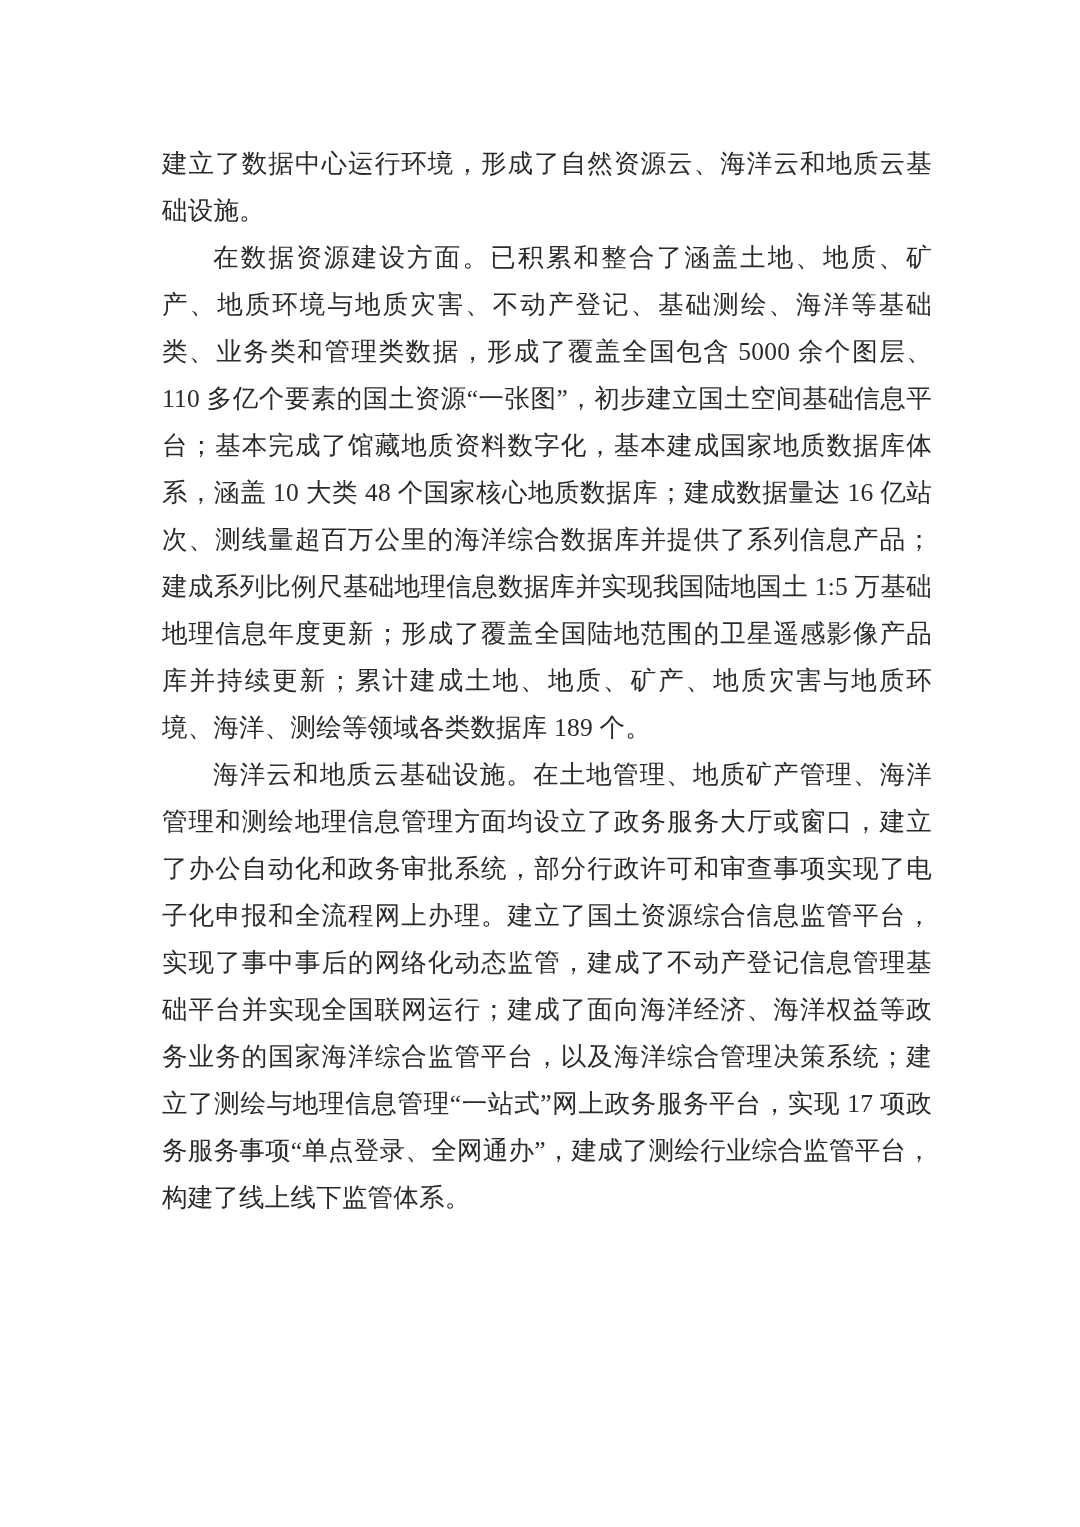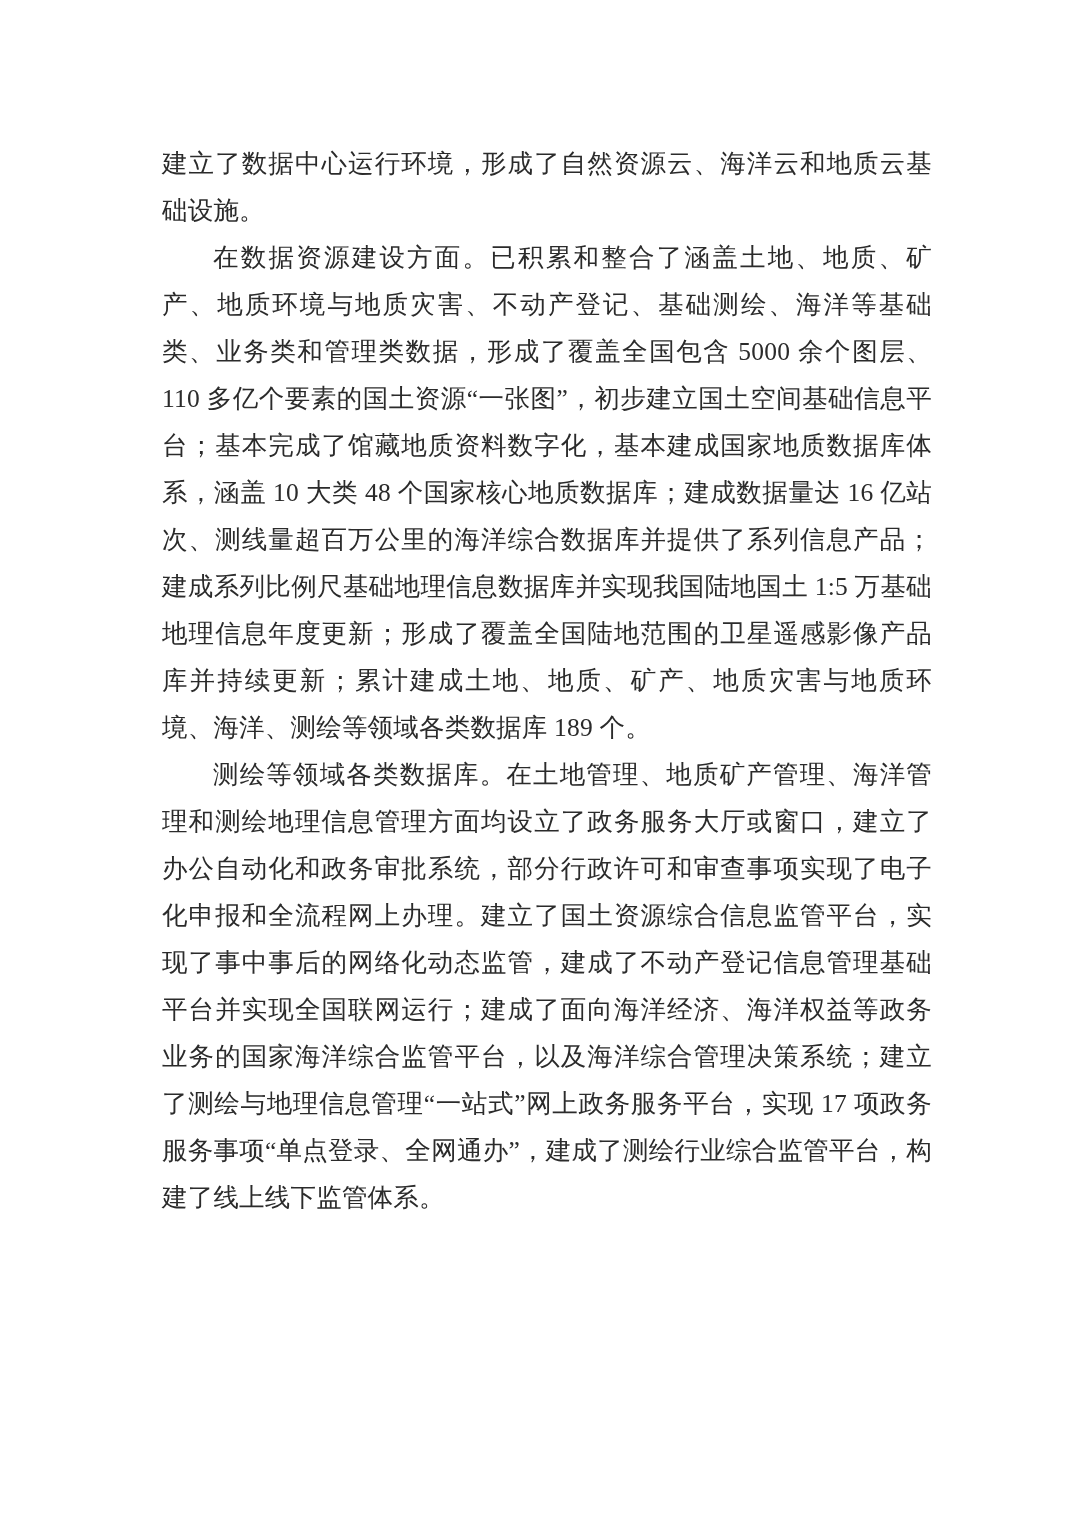--- a/index.html
+++ b/index.html
@@ -58,20 +58,20 @@
 
     <p class="para no-indent">
       <span>建立了数据中心运行环境，形成了自然资源云、海洋云和地质云基础设施。</span>
     </p>
 
     <p class="para">
       <span class="lead">在数据资源建设方面。</span><span>已积累和整合了涵盖土地、地质、矿产、地质环境与地质灾害、不动产登记、基础测绘、海洋等基础类、业务类和管理类数据，形成了覆盖全国包含 5000 余个图层、110 多亿个要素的国土资源“一张图”，初步建立国土空间基础信息平台；基本完成了馆藏地质资料数字化，基本建成国家地质数据库体系，涵盖 10 大类 48 个国家核心地质数据库；建成数据量达 16 亿站次、测线量超百万公里的海洋综合数据库并提供了系列信息产品；建成系列比例尺基础地理信息数据库并实现我国陆地国土 1:5 万基础地理信息年度更新；形成了覆盖全国陆地范围的卫星遥感影像产品库并持续更新；累计建成土地、地质、矿产、地质灾害与地质环境、海洋、测绘等领域各类数据库 189 个。</span>
     </p>
 
     <p class="para">
-      <span class="lead">测绘等领域各类数据库。</span><span>在土地管理、地质矿产管理、海洋管理和测绘地理信息管理方面均设立了政务服务大厅或窗口，建立了办公自动化和政务审批系统，部分行政许可和审查事项实现了电子化申报和全流程网上办理。建立了国土资源综合信息监管平台，实现了事中事后的网络化动态监管，建成了不动产登记信息管理基础平台并实现全国联网运行；建成了面向海洋经济、海洋权益等政务业务的国家海洋综合监管平台，以及海洋综合管理决策系统；建立了测绘与地理信息管理“一站式”网上政务服务平台，实现 17 项政务服务事项“单点登录、全网通办”，建成了测绘行业综合监管平台，构建了线上线下监管体系。</span>
+      <span class="lead">海洋云和地质云基础设施。</span><span>在土地管理、地质矿产管理、海洋管理和测绘地理信息管理方面均设立了政务服务大厅或窗口，建立了办公自动化和政务审批系统，部分行政许可和审查事项实现了电子化申报和全流程网上办理。建立了国土资源综合信息监管平台，实现了事中事后的网络化动态监管，建成了不动产登记信息管理基础平台并实现全国联网运行；建成了面向海洋经济、海洋权益等政务业务的国家海洋综合监管平台，以及海洋综合管理决策系统；建立了测绘与地理信息管理“一站式”网上政务服务平台，实现 17 项政务服务事项“单点登录、全网通办”，建成了测绘行业综合监管平台，构建了线上线下监管体系。</span>
     </p>
 
 
   </div>
 
   <div class="page-footer">12</div>
 </div>
 
 </body></html>

